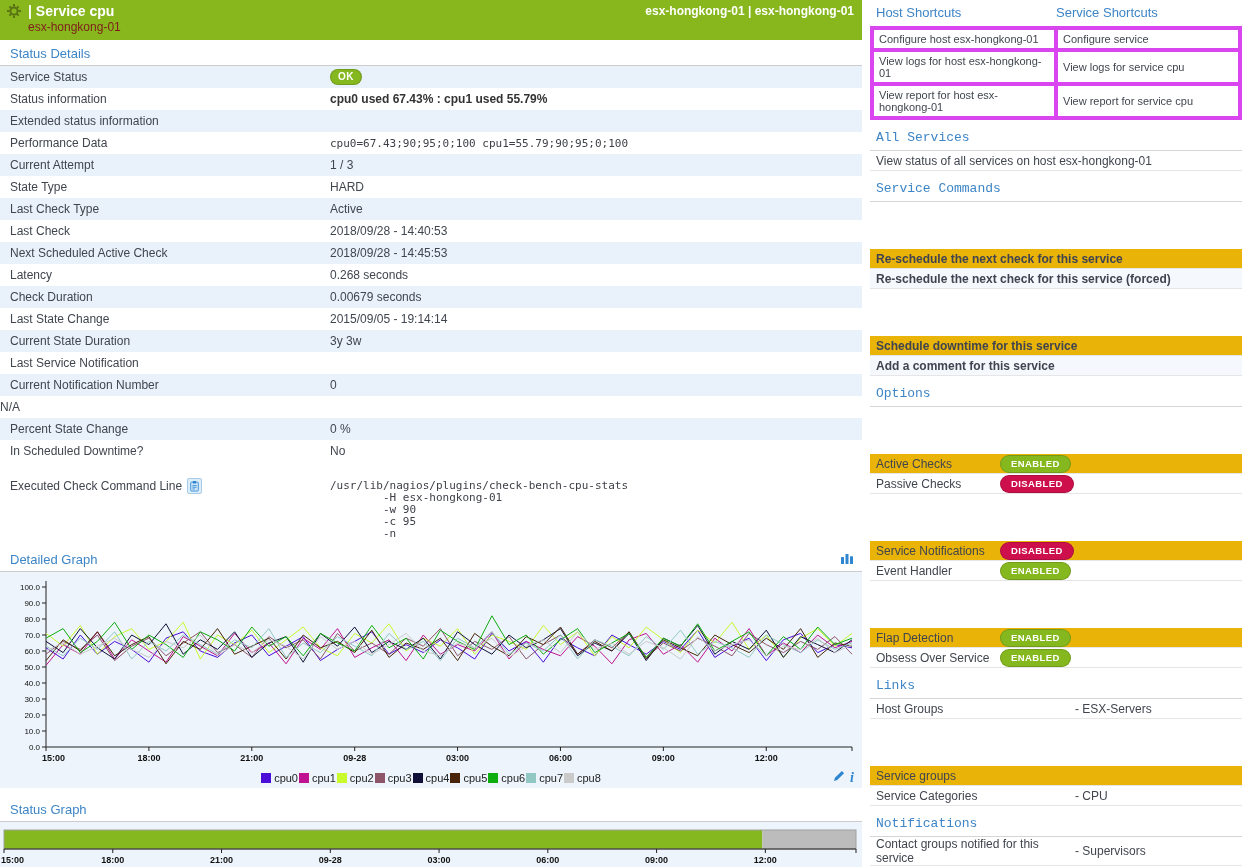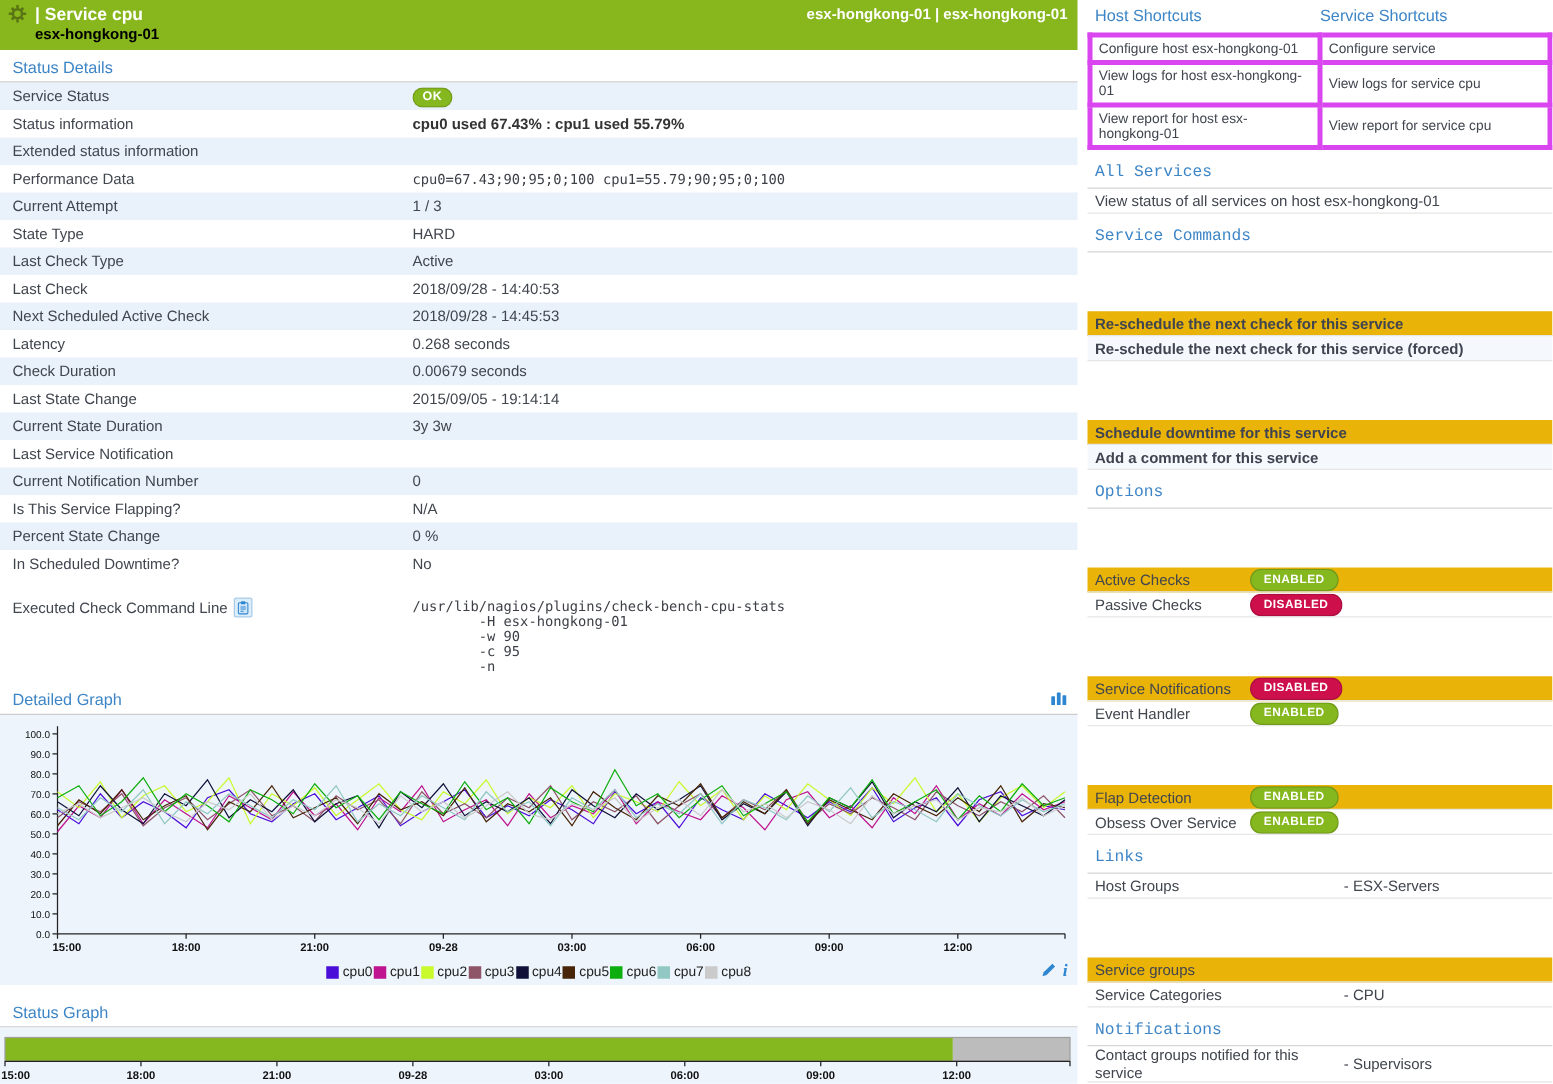--- a/index.html
+++ b/index.html
@@ -11,21 +11,21 @@
   }
   svg { font-family:"Liberation Sans", sans-serif; }
   .left  { position:absolute; left:0; top:0; width:862px; }
   .right { position:absolute; left:870px; top:0; width:372px; }
 
   
   .green-header { background:#87b71d; height:40px; padding:3px 8px 0 6px; }
   .gh-top { display:flex; align-items:center; }
   .gh-title { color:#fff; font-weight:bold; font-size:14px; margin-left:6px; }
   .gh-crumb { margin-left:auto; color:#fff; font-weight:bold; font-size:12px; }
-  .gh-sub { color:#000000; font-weight:bold; font-size:12px; padding-left:22px; margin-top:1px; }
+  .gh-sub { color:#7f1d1d; font-weight:normal; font-size:12px; padding-left:22px; margin-top:1px; }
   .gear { display:inline-flex; width:16px; height:16px; }
 
   .section-head {
     color:#3d85c6; font-size:13px; padding:6px 10px 4px 10px;
     border-bottom:1px solid #ccc; position:relative; background:#fff;
   }
   .section-head .head-icons { position:absolute; right:8px; top:5px; display:flex; gap:5px; align-items:center; }
 
   
   .srow { display:flex; min-height:22px; align-items:center; }
@@ -176,23 +176,20 @@
         </div>
         <div class="svalue"></div>
       </div>
       <div class="srow tint">
         <div class="slabel">
           <span>Current Notification Number</span>
         </div>
         <div class="svalue">0</div>
       </div>
       <div class="srow">
-        <div class="slabel">
-          <span>Is This Service Flapping?</span>
-        </div>
         <div class="svalue">N/A</div>
       </div>
       <div class="srow tint">
         <div class="slabel">
           <span>Percent State Change</span>
         </div>
         <div class="svalue">0 %</div>
       </div>
       <div class="srow">
         <div class="slabel">

